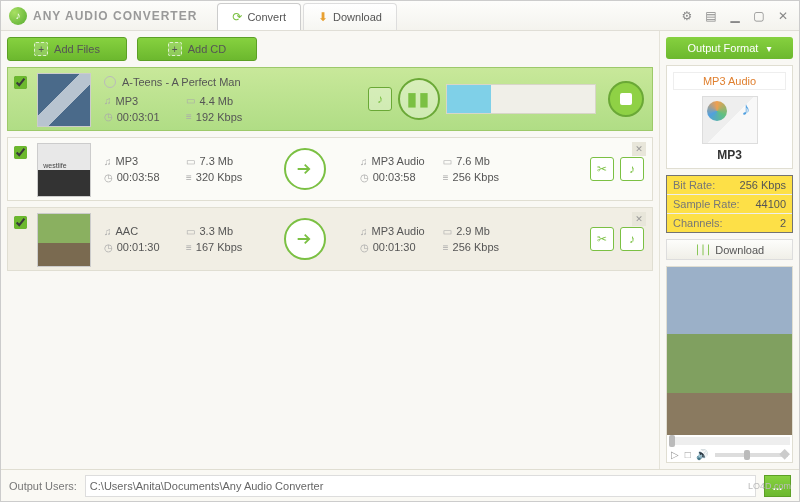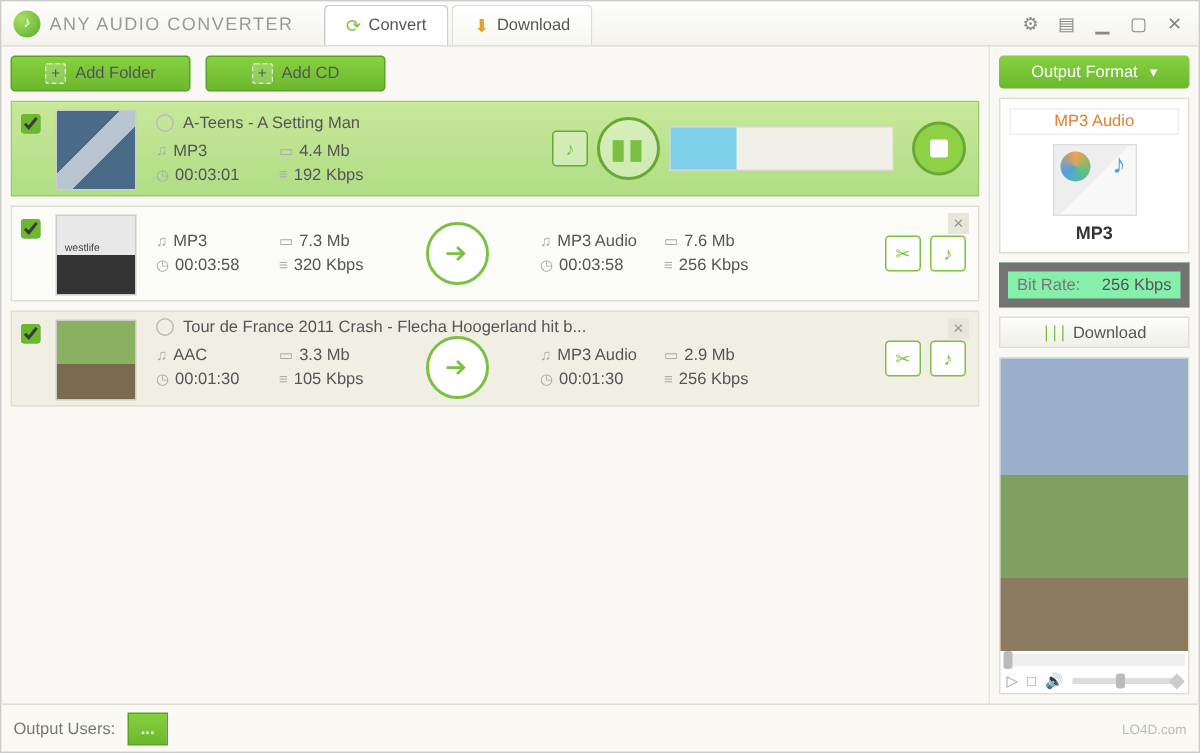--- a/index.html
+++ b/index.html
@@ -1,19 +1,19 @@
 <!DOCTYPE html>
 <html><head>
 <meta charset="utf-8">
 <style>
 *{box-sizing:border-box;margin:0;padding:0;font-family:"Segoe UI",Arial,sans-serif;font-size:11px;color:#555}
 body{background:#f9f8f4;width:800px;height:502px;overflow:hidden;border:1px solid #ccc;position:relative}
 .titlebar{height:30px;background:linear-gradient(#fdfdfb,#f4f3ee);display:flex;align-items:center;padding:0 8px;border-bottom:1px solid #e0ded6}
 .logo{width:18px;height:18px;border-radius:50%;background:radial-gradient(circle at 30% 30%,#a8e063,#56ab2f);margin-right:6px;display:flex;align-items:center;justify-content:center;color:#fff;font-size:10px}
-.app-title{color:#999;font-size:12px;letter-spacing:1px;font-weight:400}
+.app-title{color:#999;font-size:12px;letter-spacing:1px;font-weight:700}
 .tabs{display:flex;margin-left:20px;align-self:flex-end}
 .tab{padding:6px 14px;border:1px solid #ddd;border-bottom:none;background:linear-gradient(#fff,#f6f6f2);border-radius:4px 4px 0 0;margin-right:2px;display:flex;align-items:center;gap:5px;cursor:pointer}
 .tab.active{background:#fff;border-color:#ccc}
 .tab .ic{font-size:12px}
 .win-controls{margin-left:auto;display:flex;gap:8px}
 .win-controls span{width:16px;height:16px;display:flex;align-items:center;justify-content:center;color:#888;cursor:pointer;font-size:12px}
 .main{display:flex;height:calc(100% - 30px - 32px)}
 .left{flex:1;padding:6px;display:flex;flex-direction:column}
 .toolbar{display:flex;gap:10px;margin-bottom:6px}
 .btn{background:linear-gradient(#86d13f,#6cb82e);color:#fff;border:1px solid #5ca025;border-radius:3px;padding:4px 12px;display:flex;align-items:center;gap:6px;cursor:pointer;font-size:11px;min-width:120px;justify-content:center}
@@ -51,21 +51,21 @@
 .item{position:relative}
 .right{width:140px;padding:6px;border-left:1px solid #e5e3d9;display:flex;flex-direction:column;gap:6px}
 .out-format{background:linear-gradient(#86d13f,#6cb82e);color:#fff;border-radius:3px;padding:5px;text-align:center;cursor:pointer;display:flex;align-items:center;justify-content:center;gap:8px}
 .out-format .chev{font-size:10px}
 .format-box{border:1px solid #e0ded2;background:#fff;padding:6px;text-align:center}
 .format-title{color:#e08030;font-weight:500;border:1px solid #eee;padding:2px;margin-bottom:6px}
 .mp3-icon{width:56px;height:48px;margin:4px auto;background:linear-gradient(135deg,#eee 50%,#f8f8f8 50%);border:1px solid #ddd;position:relative}
 .mp3-icon::before{content:"";position:absolute;left:4px;top:4px;width:20px;height:20px;border-radius:50%;background:conic-gradient(#f0a050,#60c080,#50a0e0,#f0a050)}
 .mp3-icon::after{content:"♪";position:absolute;right:6px;top:2px;font-size:18px;color:#50a0e0}
 .mp3-label{font-weight:bold;font-size:12px;color:#333;margin-top:2px}
-.props{border:6px solid #737373;background:#86efac}
+.props{border:1px solid #737373;background:#fde047}
 .prow{display:flex;border-bottom:1px solid #eee;padding:3px 6px;font-size:10px}
 .prow:last-child{border-bottom:none}
 .prow .k{flex:1;color:#777}
 .prow .v{color:#555}
 .setting-btn{border:1px solid #ddd;background:linear-gradient(#fdfdfb,#f0efe8);padding:3px;text-align:center;cursor:pointer;display:flex;align-items:center;justify-content:center;gap:4px}
 .preview{flex:1;border:1px solid #e0ded2;background:#fff;display:flex;flex-direction:column}
 .preview-img{flex:1;background:linear-gradient(#9bb0c8 40%,#80a060 40%,#80a060 75%,#8a7a60 75%);min-height:90px;position:relative}
 .preview-track{height:8px;background:#eee;margin:2px;position:relative}
 .preview-track .h{position:absolute;left:0;top:-2px;width:6px;height:12px;background:#bbb;border-radius:2px}
 .preview-ctrl{display:flex;align-items:center;gap:6px;padding:2px 4px}
@@ -104,39 +104,39 @@
     <span>▢</span>
     <span>✕</span>
   </div>
 </div>
 
 <div class="main">
   <div class="left">
     <div class="toolbar">
       <div class="btn">
         <span class="plus">+</span>
-        <span>Add Folder</span>
+        <span>Add Files</span>
       </div>
       <div class="btn">
         <span class="plus">+</span>
         <span>Add CD</span>
       </div>
     </div>
 
     <div class="list">
 
       <div class="item active">
         <div class="check">
           <input type="checkbox" checked="" style="">
         </div>
         <div class="thumb t1"></div>
         <div class="info">
           <div class="title-row">
             <span class="disc"></span>
-            <span>A-Teens - A Setting Man</span>
+            <span>A-Teens - A Perfect Man</span>
           </div>
           <div class="meta-row">
             <div style="display:flex;flex-direction:column;gap:4px">
               <div class="meta">
                   <span class="mic">♫</span>
                   <span>MP3</span>
                 </div>
               <div class="meta">
                   <span class="mic">◷</span>
                   <span>00:03:01</span>
@@ -231,44 +231,40 @@
         </div>
       </div>
 
       <div class="item hover">
         <div class="close-x">✕</div>
         <div class="check">
             <input type="checkbox" checked="" style="">
           </div>
         <div class="thumb t3"></div>
         <div class="info">
-          <div class="title-row">
-            <span class="disc"></span>
-            <span>Tour de France 2011 Crash - Flecha  Hoogerland hit b...</span>
-          </div>
           <div class="out-cols">
             <div style="display:flex;gap:18px">
               <div style="display:flex;flex-direction:column;gap:4px">
                 <div class="meta">
                     <span class="mic">♫</span>
                     <span>AAC</span>
                   </div>
                 <div class="meta">
                     <span class="mic">◷</span>
                     <span>00:01:30</span>
                   </div>
               </div>
               <div style="display:flex;flex-direction:column;gap:4px">
                 <div class="meta">
                     <span class="mic">▭</span>
                     <span>3.3 Mb</span>
                   </div>
                 <div class="meta">
                     <span class="mic">≡</span>
-                    <span>105 Kbps</span>
+                    <span>167 Kbps</span>
                   </div>
               </div>
             </div>
             <div class="bigbtn">
               <svg width="22" height="22" viewBox="0 0 24 24">
                   <path fill="#7bc043" d="M4 11h10l-3-3 1.4-1.4L18 12l-5.6 5.4L11 16l3-3H4z"></path>
                 </svg>
             </div>
             <div style="display:flex;gap:18px">
               <div style="display:flex;flex-direction:column;gap:4px">
@@ -310,20 +306,28 @@
     </div>
     <div class="format-box">
       <div class="format-title">MP3 Audio</div>
       <div class="mp3-icon"></div>
       <div class="mp3-label">MP3</div>
     </div>
     <div class="props">
       <div class="prow">
           <span class="k">Bit Rate:</span>
           <span class="v">256 Kbps</span>
+        </div>
+      <div class="prow">
+          <span class="k">Sample Rate:</span>
+          <span class="v">44100</span>
+        </div>
+      <div class="prow">
+          <span class="k">Channels:</span>
+          <span class="v">2</span>
         </div>
     </div>
     <div class="setting-btn">
       <span style="color:#7bc043">∣∣∣</span>
       <span>Download</span>
     </div>
     <div class="preview">
       <div class="preview-img"></div>
       <div class="preview-track">
           <div class="h"></div>
@@ -335,17 +339,18 @@
         <div class="vol">
             <div class="vh"></div>
           </div>
       </div>
     </div>
   </div>
 </div>
 
 <div class="footer">
   <span class="footer-label">Output Users:</span>
+  <input class="path-input" value="C:\Users\Anita\Documents\Any Audio Converter" style="">
   <div class="footer-btn green"><span style="color:#fff">...</span></div>
 </div>
 
 <div class="watermark">◆</div>
 <div class="watermark2">LO4D.com</div>
 
 </body></html>

